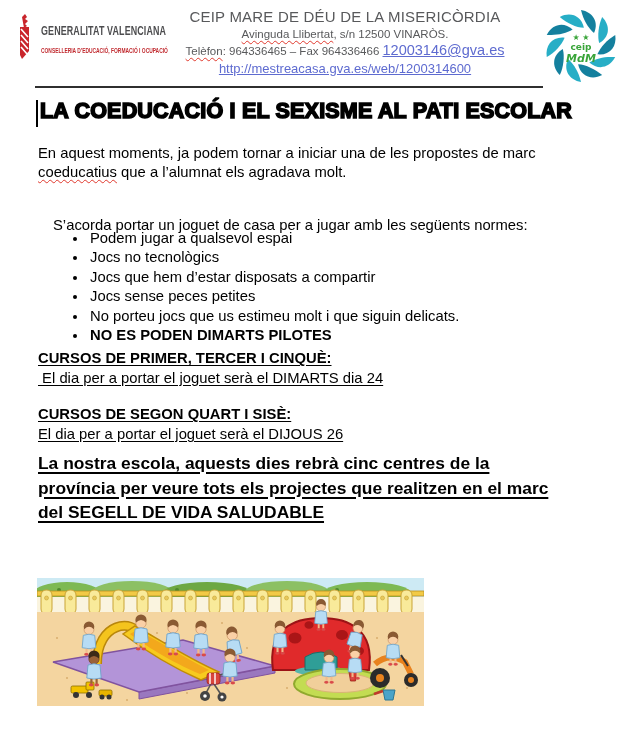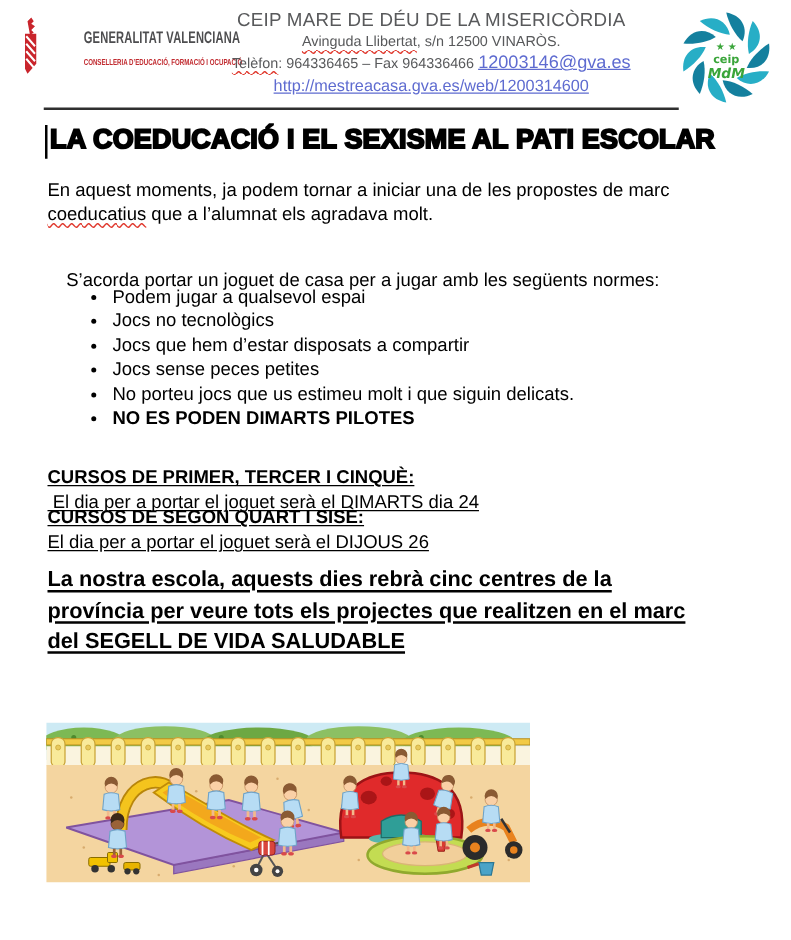--- a/index.html
+++ b/index.html
@@ -3,21 +3,21 @@
 <meta charset="utf-8">
 <style>
   html,body{margin:0;padding:0;background:#ffffff;}
   .page{
     position:relative;width:633px;height:752px;background:#fff;
     font-family:"Liberation Sans",sans-serif;color:#000;overflow:hidden;
   }
   
   .gv-logo{position:absolute;left:14px;top:13px;width:160px;display:flex;align-items:flex-start;}
   .gv-emblem{flex:0 0 auto;margin-right:3px;}
-  .gv-text{padding-top:8px;margin-left:26px;}
+  .gv-text{padding-top:8px;}
   .gv-name{display:inline-block;transform:scaleX(0.66);transform-origin:left;
     font-size:13.5px;font-weight:bold;letter-spacing:0.2px;color:#4d4d4f;white-space:nowrap;}
   .gv-sub{display:inline-block;transform:scaleX(0.70);transform-origin:left;
     font-size:7px;font-weight:bold;color:#c12b30;white-space:nowrap;margin-top:3px;}
   .school-block{position:absolute;left:160px;top:8px;width:370px;text-align:center;color:#58595b;}
   .school-name{font-size:15px;font-weight:normal;letter-spacing:0.2px;}
   .school-address{font-size:11.5px;margin-top:3px;}
   .school-phone{font-size:11.5px;margin-top:2px;}
   .wavy{text-decoration-line:underline;text-decoration-style:wavy;
     text-decoration-color:#e0392e;text-decoration-thickness:1px;text-underline-offset:2px;}
@@ -32,21 +32,21 @@
     font-family:"Liberation Sans",sans-serif;font-size:21.5px;font-weight:900;
     -webkit-text-stroke:1.6px #000;letter-spacing:0.2px;text-align:center;}
   .para{position:absolute;left:38px;font-size:14.8px;line-height:19px;width:545px;}
   .p1{top:144px;}
   .p2{top:201px;}
   .bullets{position:absolute;left:66px;top:229px;margin:0;padding:0 0 0 22px;
     font-size:14.8px;line-height:19.4px;width:480px;}
   .bullets li{padding-left:2px;}
   .bullets li.strong{font-weight:bold;}
   .course{position:absolute;left:38px;font-size:14.8px;line-height:20px;}
-  .course1{top:348px;margin-top:24px;}
+  .course1{top:348px;}
   .course2{top:404px;}
   .course-heading{font-weight:bold;text-decoration:underline;text-underline-offset:2px;}
   .course-text{text-decoration:underline;text-underline-offset:2px;white-space:pre;}
   .highlight{position:absolute;left:38px;top:451px;width:575px;
     font-size:17.4px;font-weight:bold;line-height:24.5px;}
   .highlight div{text-decoration:underline;text-decoration-thickness:2px;text-underline-offset:3px;}
   .playground{position:absolute;left:37px;top:578px;width:387px;height:128px;}
 </style>
 </head>
 <body>

